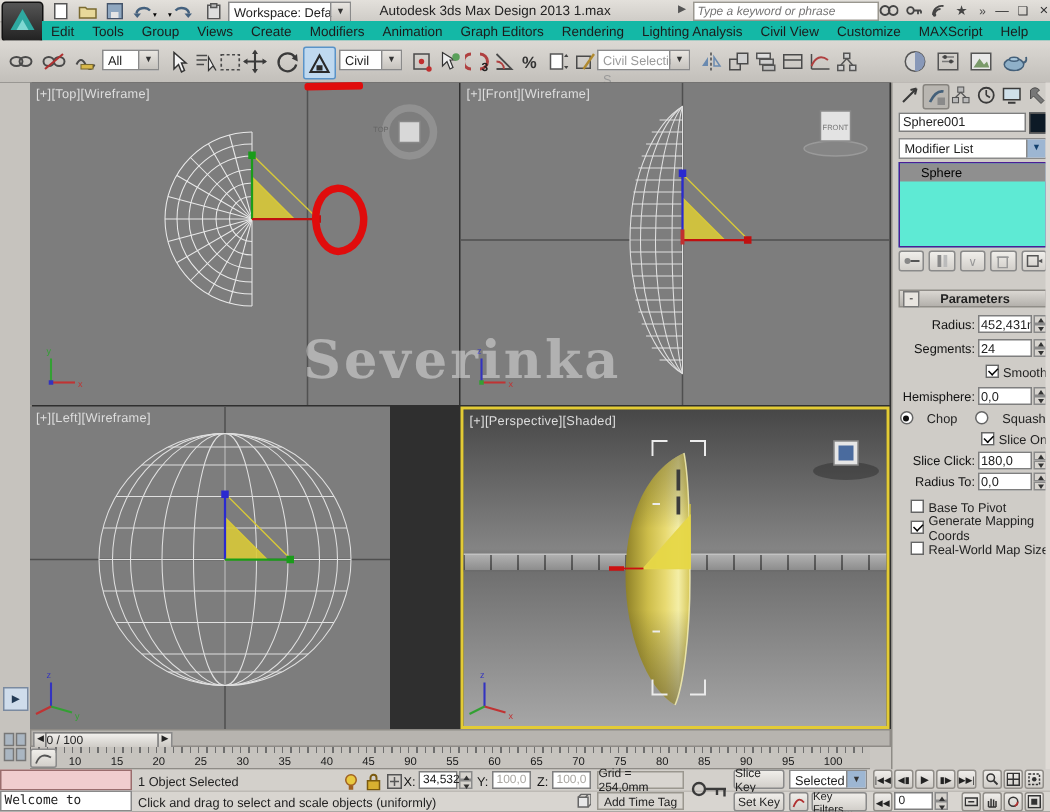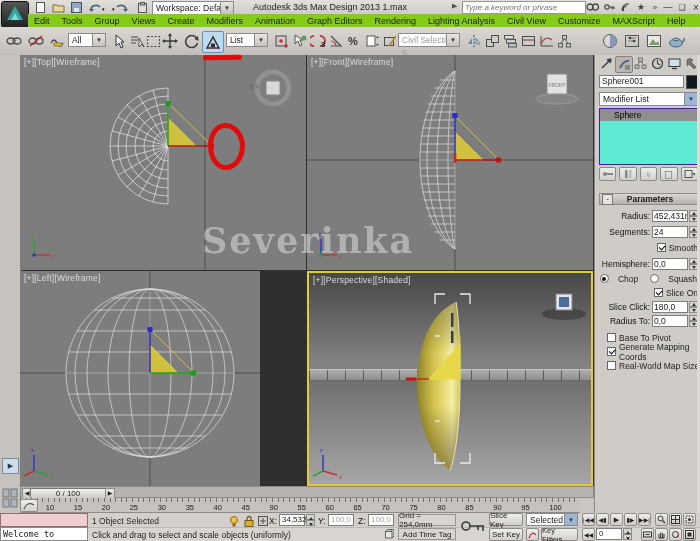--- a/index.html
+++ b/index.html
@@ -2,21 +2,21 @@
 <html><head>
 <meta charset="utf-8">
 <style>
   html,body{margin:0;padding:0}
   body{width:700px;height:541px;position:relative;overflow:hidden;
        font-family:"Liberation Sans",sans-serif;font-size:10px;color:#222;background:#cac7c2}
   .abs{position:absolute}
   svg{display:block}
   
   #titlebar{left:0;top:0;width:700px;height:14px;background:linear-gradient(#e3e0db,#cfccc7);border-bottom:1px solid #b2afaa}
-  #menubar{left:28px;top:14px;width:672px;height:13px;background:#84cc16;display:flex;align-items:center}
+  #menubar{left:28px;top:14px;width:672px;height:13px;background:#14b8a6;display:flex;align-items:center}
   #menubar span{padding:0 6px;font-size:9px;color:#1c1c1c}
   #appbtn{left:1px;top:1px;width:26px;height:25px;background:linear-gradient(#555,#222);border:1px solid #111;border-radius:3px}
   #toolbar{left:0;top:27px;width:700px;height:28px;background:linear-gradient(#dcd9d4,#c2bfba);border-bottom:1px solid #8e8b86}
   .tbtn{position:absolute;top:4px;width:20px;height:20px;display:flex;align-items:center;justify-content:center}
   .tbtn.active{background:#bfd9f0;border:1px solid #5a93c8;border-radius:2px}
   .combo{position:absolute;background:#fff;border:1px solid #8a8a8a;height:14px;font-size:8.5px;line-height:13px;padding-left:3px;box-sizing:border-box}
   .combo .arr{position:absolute;right:0;top:0;width:12px;height:100%;background:linear-gradient(#e9e6e1,#c6c3be);border-left:1px solid #8a8a8a;text-align:center;font-size:6px;line-height:13px;color:#333}
   .qbtn{position:absolute;top:1px;width:16px;height:12px;display:flex;align-items:center;justify-content:center}
   
   #vparea{left:0;top:55px;width:594px;height:431px;background:#2f2f2f}
@@ -54,21 +54,21 @@
   .rd.on::after{content:"";position:absolute;left:1.5px;top:1.5px;width:4px;height:4px;background:#111;border-radius:50%}
   .cblbl{font-size:8.5px;margin-left:3px}
   #rollhdr{position:absolute;left:4px;width:99px;height:12px;background:linear-gradient(#dad7d2,#b4b1ac);
            border:1px solid #908d88;box-sizing:border-box;display:flex;align-items:center}
   #rollhdr .minus{width:9px;height:9px;border:1px solid #777;background:#e8e5e0;font-size:8px;line-height:7px;text-align:center;margin:0 2px}
   #rollhdr .t{flex:1;text-align:center;font-size:8.5px;font-weight:bold;margin-right:12px}
   
   #tslider{left:20px;top:486px;width:574px;height:12px;background:#b7b4af;border:1px solid #8e8b86;box-sizing:border-box}
   .tsbtn{position:absolute;top:1px;width:8px;height:9px;background:linear-gradient(#eceae6,#cbc8c3);border:1px solid #8a8a8a;font-size:6px;line-height:8px;text-align:center}
   #tshandle{position:absolute;left:9px;top:1px;width:74px;height:9px;background:linear-gradient(#f2f0ed,#cfccc7);border:1px solid #777;
-            font-size:8px;text-align:center;line-height:9px}
+            font-size:8px;line-height:9px}
   #ruler{left:20px;top:498px;width:560px;height:14px;background:#c6c3be;
          background-image:repeating-linear-gradient(90deg,#6e6e6e 0 1px,transparent 1px 5.6px);
          background-size:100% 4px;background-repeat:no-repeat;border-bottom:1px solid #8e8b86}
   #rlabels{position:absolute;left:22px;top:503px;width:540px;display:flex;justify-content:space-between;font-size:7.5px;color:#1a1a1a}
   #statusrow1{left:0;top:513px;width:700px;height:14px;background:#d3d0cb}
   #statusrow2{left:0;top:527px;width:700px;height:14px;background:#d8d5d0;border-top:1px solid #bdbab5}
   .sbtn{position:absolute;background:linear-gradient(#f0eeea,#d2cfca);border:1px solid #8a8a8a;font-size:8px;
         display:flex;align-items:center;justify-content:center;box-sizing:border-box;border-radius:2px}
   .sunken{position:absolute;background:#d8d5d0;border:1px solid #9a978f;box-sizing:border-box;font-size:8px;
           display:flex;align-items:center;justify-content:center}
@@ -228,21 +228,21 @@
         <path d="M13.5,5 a6,6 0 1 0 1,5" fill="none" stroke="#3a3a3a" stroke-width="1.5"></path>
         <polygon points="15,3 15.5,8 11.5,6" fill="#3a3a3a"></polygon>
       </svg>
     </div>
   <div class="tbtn active" style="left:202px">
       <svg width="16" height="15">
         <polygon points="2,13 14,13 8,2" fill="none" stroke="#2a2a2a" stroke-width="1.4"></polygon>
         <rect x="6" y="8.5" width="4" height="3.5" fill="#2a2a2a"></rect>
       </svg>
     </div>
-  <div class="combo" style="left:226px;top:6px;width:42px"><span>List</span><span class="arr">▼</span></div>
+  <div class="combo" style="left:226px;top:6px;width:42px"><span>Civil</span><span class="arr">▼</span></div>
   <div class="tbtn" style="left:272px">
       <svg width="16" height="14">
         <rect x="2" y="2" width="10" height="10" fill="none" stroke="#4a4a4a"></rect>
         <circle cx="7" cy="7" r="1.8" fill="#c03030"></circle>
         <circle cx="12" cy="12" r="1.8" fill="#c03030"></circle>
       </svg>
     </div>
   <div class="tbtn" style="left:290px">
       <svg width="14" height="14">
         <polygon points="2,1 2,10 5,7 7,12 9,11 7,6 10,6" fill="#eee" stroke="#333" stroke-width=".8"></polygon>

